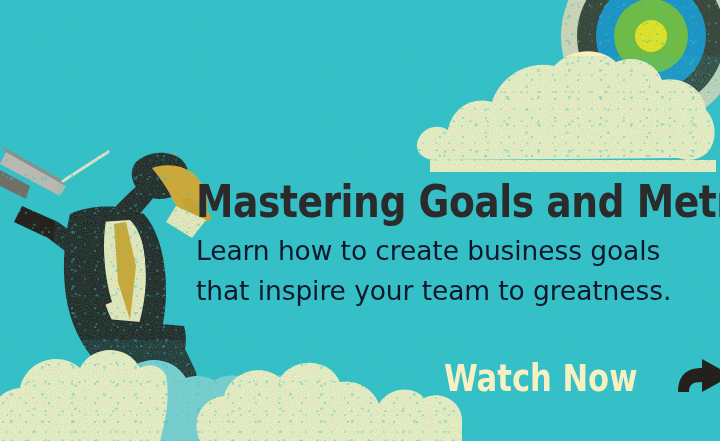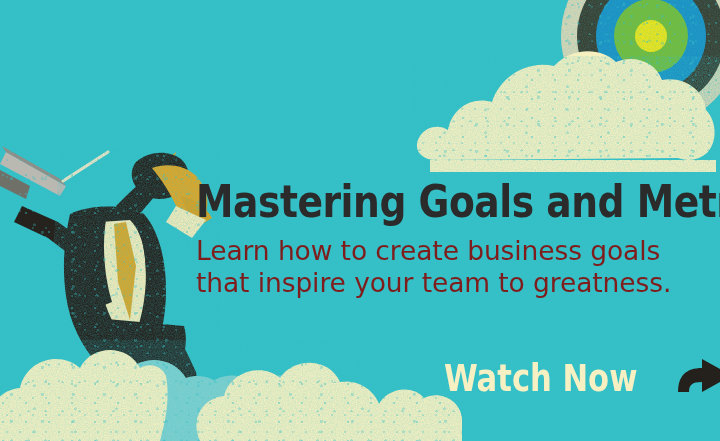--- a/index.html
+++ b/index.html
@@ -48,21 +48,21 @@
     transform:scaleX(.93);
     transform-origin:left center;
     white-space:nowrap;
   }
   .subline {
     margin-top:9px;
     font-family:"DejaVu Sans","Liberation Sans", sans-serif;
     font-weight:400;
     font-size:26.5px;
     line-height:32px;
-    color:#7f1d1d;
+    color:#0f172a;
     letter-spacing:-0.1px;
   }
 
   
   .cta {
     position:absolute;
     left:444px; top:358px;
     display:flex; align-items:center; gap:22px;
     cursor:pointer;
   }
@@ -230,21 +230,21 @@
         </g>
       </g>
     </g>
   </svg>
 
   <div class="speckle"></div>
 
   <div class="copy">
     <div class="headline">Mastering Goals and Metrics</div>
     <div class="subline">Learn how to create business goals</div>
-    <div class="subline" style="margin-top:0">that inspire your team to greatness.</div>
+    <div class="subline" style="margin-top:8px">that inspire your team to greatness.</div>
   </div>
 
   <div class="cta">
     <span class="cta-text">Watch Now</span>
     <svg class="cta-arrow" viewBox="0 0 58 42" xmlns="http://www.w3.org/2000/svg" aria-hidden="true">
       <path d="M 2 34 C 2 18 10 10 26 10 L 26 1 L 56 17.5 L 26 34 L 26 24
                C 16 24 13 27 13 34 Z" fill="#24211C"></path>
     </svg>
   </div>
 

